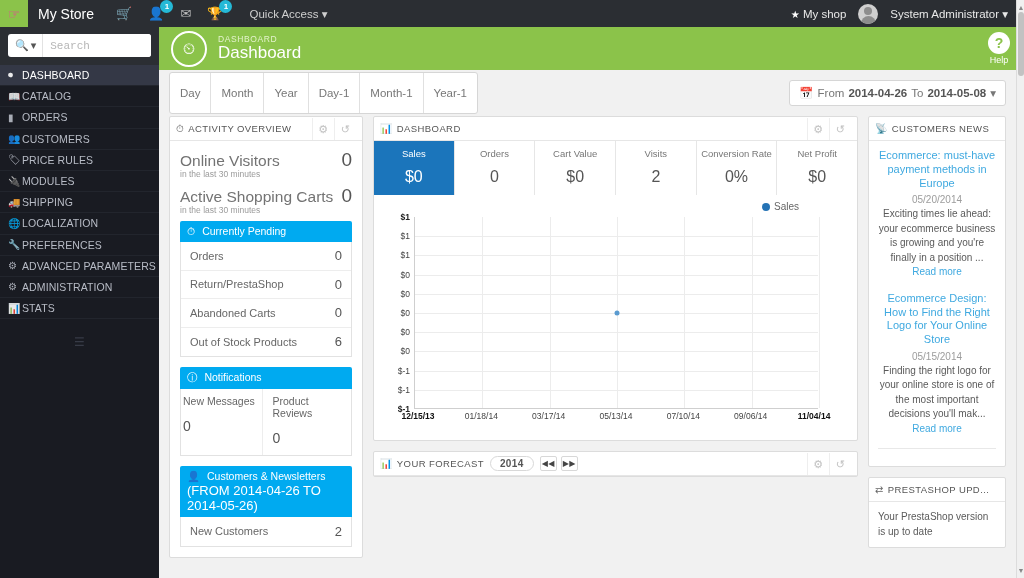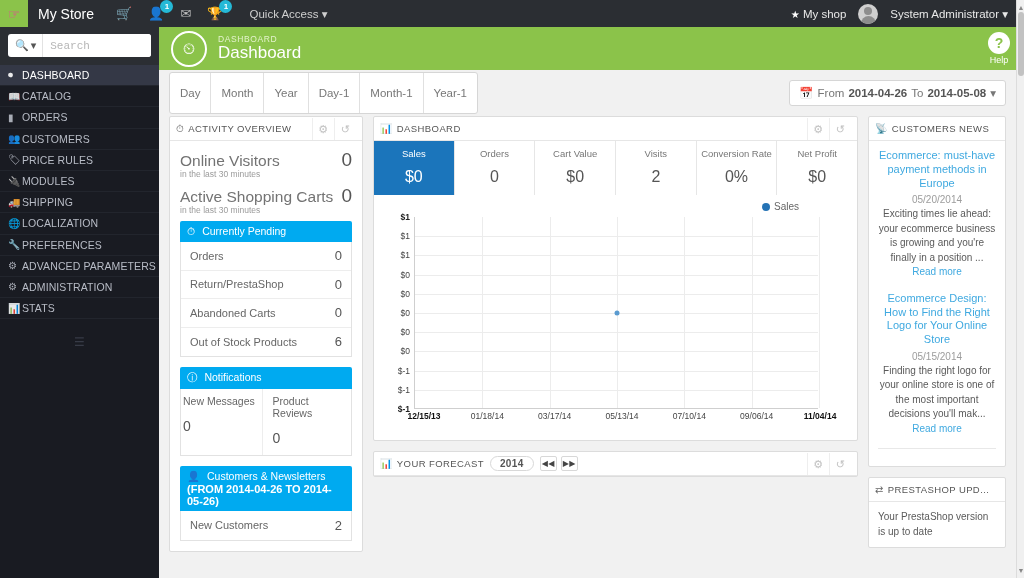--- a/index.html
+++ b/index.html
@@ -164,21 +164,21 @@
   .big-row { display: flex; align-items: baseline; justify-content: space-between; }
   .big-label { font-size: 15.5px; color: #737373; font-weight: normal; }
   .big-val { font-size: 19px; color: #555; }
   .sub-label { font-size: 8.5px; color: #9b9b9b; margin-top: -2px; margin-bottom: 6px; }
 
   .sec-head {
     background: #00aaf0; color: #fff; font-size: 10.5px;
     padding: 4px 7px; border-radius: 2px 2px 0 0; margin-top: 4px;
   }
   .sec-head .shi { margin-right: 4px; }
-  .sec-head .sub { display: block; font-size: 11px; font-weight: bold; }
+  .sec-head .sub { display: block; font-size: 13px; }
   .sec-list { border: 1px solid #e2e2e2; border-top: 0; }
   .sec-list .row {
     display: flex; justify-content: space-between; align-items: center;
     padding: 0 9px; height: 28.5px; border-bottom: 1px solid #ededed;
     font-size: 11px; color: #666;
   }
   .sec-list .row:last-child { border-bottom: 0; text-align: right; }
   .sec-list .row .v { font-size: 13px; color: #555; }
 
   .two-col { display: flex; border: 1px solid #e2e2e2; border-top: 0; }
@@ -221,21 +221,21 @@
   .plot {
     position: absolute; left: 34px; top: 0; width: 404px; height: 192px;
     border-left: 1px solid #cfcfcf; border-bottom: 1px solid #cfcfcf;
   }
   .hline { position: absolute; left: 0; right: 0; height: 1px; background: #ececec; }
   .vline { position: absolute; top: 0; bottom: 0; width: 1px; background: #ececec; }
   .dpoint {
     position: absolute; width: 5px; height: 5px; border-radius: 50%;
     background: #5a9bd0; transform: translate(-50%, -50%);
   }
-  .x-labels { position: absolute; left: 6px; top: 194px; width: 472px; height: 14px; }
+  .x-labels { position: absolute; left: 0; top: 194px; width: 472px; height: 14px; }
   .x-labels span {
     position: absolute; font-size: 8.5px; color: #444; white-space: nowrap;
     transform: translateX(-50%);
   }
   .x-labels span.bold { font-weight: bold; color: #111; }
 
   
   .forecast-head { display: flex; align-items: center; }
   .year-pill {
     border: 1px solid #d8d8d8; border-radius: 10px; padding: 1px 9px;

